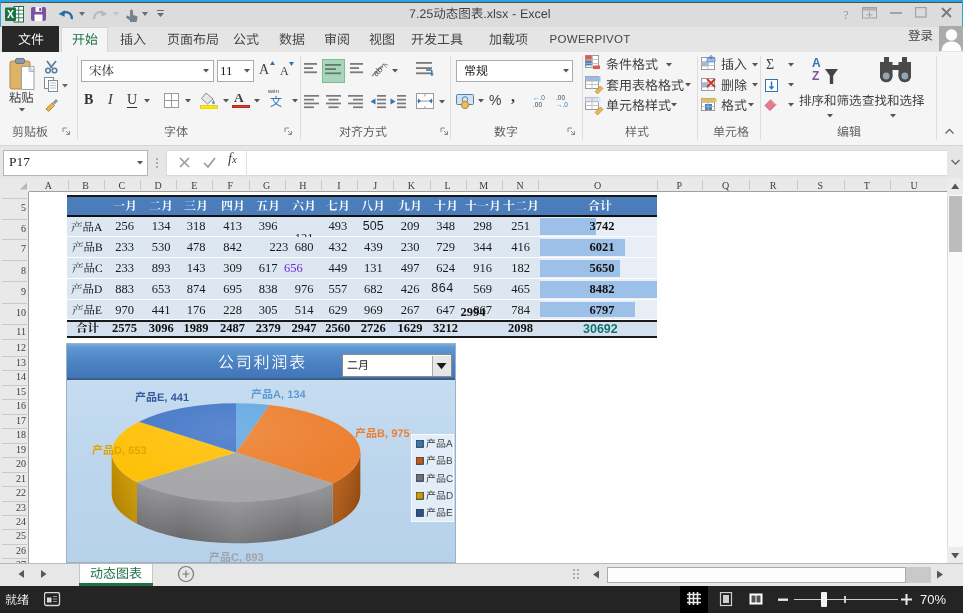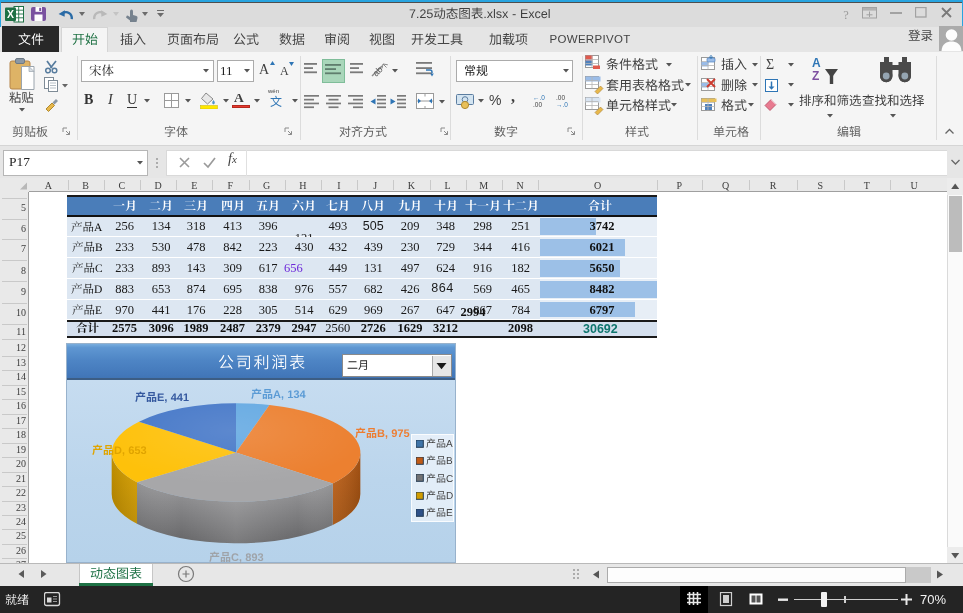--- a/index.html
+++ b/index.html
@@ -839,22 +839,22 @@
       <g transform="scale(0.011500,-0.011500)" fill="#111111">
         <use href="#r4ea7" x="0"></use>
         <use href="#r54c1" x="1000"></use>
         <use href="#t42" x="2000"></use>
       </g>
     </svg>
 <div style="position:absolute;left:124.6px;top:241.25px;width:40px;margin-left:-20px;text-align:center;font-family:'Liberation Serif',serif;font-size:12.5px;color:#1a1a1a;line-height:12px">233</div>
 <div style="position:absolute;left:161.2px;top:241.25px;width:40px;margin-left:-20px;text-align:center;font-family:'Liberation Serif',serif;font-size:12.5px;color:#1a1a1a;line-height:12px">530</div>
 <div style="position:absolute;left:196.1px;top:241.25px;width:40px;margin-left:-20px;text-align:center;font-family:'Liberation Serif',serif;font-size:12.5px;color:#1a1a1a;line-height:12px">478</div>
 <div style="position:absolute;left:232.6px;top:241.25px;width:40px;margin-left:-20px;text-align:center;font-family:'Liberation Serif',serif;font-size:12.5px;color:#1a1a1a;line-height:12px">842</div>
-<div style="position:absolute;left:268.2px;top:241.25px;width:40px;margin-left:-20px;text-align:center;font-family:'Liberation Serif',serif;font-size:12.5px;color:#1a1a1a;line-height:12px">223</div>
-<div style="position:absolute;left:304.1px;top:241.25px;width:40px;margin-left:-20px;text-align:center;font-family:'Liberation Serif',serif;font-size:12.5px;color:#1a1a1a;line-height:12px">430</div>
+<div style="position:absolute;left:268.2px;top:241.25px;width:40px;margin-left:-20px;text-align:right;font-family:'Liberation Serif',serif;font-size:12.5px;color:#1a1a1a;line-height:12px">223</div>
+<div style="position:absolute;left:304.1px;top:241.25px;width:40px;margin-left:-20px;text-align:center;font-family:'Liberation Serif',serif;font-size:12.5px;color:#1a1a1a;line-height:12px">680</div>
 <div style="position:absolute;left:337.8px;top:241.25px;width:40px;margin-left:-20px;text-align:center;font-family:'Liberation Serif',serif;font-size:12.5px;color:#1a1a1a;line-height:12px">432</div>
 <div style="position:absolute;left:373.3px;top:241.25px;width:40px;margin-left:-20px;text-align:center;font-family:'Liberation Serif',serif;font-size:12.5px;color:#1a1a1a;line-height:12px">439</div>
 <div style="position:absolute;left:410px;top:241.25px;width:40px;margin-left:-20px;text-align:center;font-family:'Liberation Serif',serif;font-size:12.5px;color:#1a1a1a;line-height:12px">230</div>
 <div style="position:absolute;left:445.5px;top:241.25px;width:40px;margin-left:-20px;text-align:center;font-family:'Liberation Serif',serif;font-size:12.5px;color:#1a1a1a;line-height:12px">729</div>
 <div style="position:absolute;left:482.6px;top:241.25px;width:40px;margin-left:-20px;text-align:center;font-family:'Liberation Serif',serif;font-size:12.5px;color:#1a1a1a;line-height:12px">344</div>
 <div style="position:absolute;left:520.5px;top:241.25px;width:40px;margin-left:-20px;text-align:center;font-family:'Liberation Serif',serif;font-size:12.5px;color:#1a1a1a;line-height:12px">416</div>
 <div style="position:absolute;left:602px;top:241.25px;width:60px;margin-left:-30px;text-align:center;font-family:'Liberation Serif',serif;font-weight:bold;font-size:12.5px;color:#111;line-height:12px">6021</div>
 <div style="position:absolute;left:67px;top:258.2px;width:590px;height:19.8px;background:#dde7f2"></div>
 <div style="position:absolute;left:539.5px;top:258.2px;width:117.5px;height:19.8px;background:#e7eef6"></div>
 <div style="position:absolute;left:539.5px;top:259.7px;width:80.9398px;height:17px;background:#9cc0e7"></div>
@@ -932,21 +932,21 @@
         <use href="#R5408" x="0"></use>
         <use href="#R8ba1" x="1000"></use>
       </g>
     </svg>
 <div style="position:absolute;left:124.6px;top:322.2px;width:44px;margin-left:-22px;text-align:center;font-family:'Liberation Serif',serif;font-weight:bold;font-size:12.5px;color:#111;line-height:12px">2575</div>
 <div style="position:absolute;left:161.2px;top:322.2px;width:44px;margin-left:-22px;text-align:center;font-family:'Liberation Serif',serif;font-weight:bold;font-size:12.5px;color:#111;line-height:12px">3096</div>
 <div style="position:absolute;left:196.1px;top:322.2px;width:44px;margin-left:-22px;text-align:center;font-family:'Liberation Serif',serif;font-weight:bold;font-size:12.5px;color:#111;line-height:12px">1989</div>
 <div style="position:absolute;left:232.6px;top:322.2px;width:44px;margin-left:-22px;text-align:center;font-family:'Liberation Serif',serif;font-weight:bold;font-size:12.5px;color:#111;line-height:12px">2487</div>
 <div style="position:absolute;left:268.2px;top:322.2px;width:44px;margin-left:-22px;text-align:center;font-family:'Liberation Serif',serif;font-weight:bold;font-size:12.5px;color:#111;line-height:12px">2379</div>
 <div style="position:absolute;left:304.1px;top:322.2px;width:44px;margin-left:-22px;text-align:center;font-family:'Liberation Serif',serif;font-weight:bold;font-size:12.5px;color:#111;line-height:12px">2947</div>
-<div style="position:absolute;left:337.8px;top:322.2px;width:44px;margin-left:-22px;text-align:center;font-family:'Liberation Serif',serif;font-weight:normal;font-size:12.5px;color:#111;line-height:12px">2560</div>
+<div style="position:absolute;left:337.8px;top:322.2px;width:44px;margin-left:-22px;text-align:center;font-family:'Liberation Serif',serif;font-weight:bold;font-size:12.5px;color:#111;line-height:12px">2560</div>
 <div style="position:absolute;left:373.3px;top:322.2px;width:44px;margin-left:-22px;text-align:center;font-family:'Liberation Serif',serif;font-weight:bold;font-size:12.5px;color:#111;line-height:12px">2726</div>
 <div style="position:absolute;left:410px;top:322.2px;width:44px;margin-left:-22px;text-align:center;font-family:'Liberation Serif',serif;font-weight:bold;font-size:12.5px;color:#111;line-height:12px">1629</div>
 <div style="position:absolute;left:445.5px;top:322.2px;width:44px;margin-left:-22px;text-align:center;font-family:'Liberation Serif',serif;font-weight:bold;font-size:12.5px;color:#111;line-height:12px">3212</div>
 <div style="position:absolute;left:482.6px;top:306px;width:44px;margin-left:-22px;text-align:left;font-family:'Liberation Serif',serif;font-weight:bold;font-size:12.5px;color:#111;line-height:12px">2994</div>
 <div style="position:absolute;left:520.5px;top:322.2px;width:44px;margin-left:-22px;text-align:center;font-family:'Liberation Serif',serif;font-weight:bold;font-size:12.5px;color:#111;line-height:12px">2098</div>
 <div style="position:absolute;left:613px;top:322.5px;width:60px;margin-left:-30px;text-align:left;font-family:Liberation Sans, sans-serif;font-weight:bold;font-size:12.5px;color:#0f766e;line-height:12px">30692</div>
 <div style="position:absolute;left:67px;top:344px;width:388px;height:218px;overflow:hidden;box-shadow:0 0 0 1px #98b2cc">
 <div style="position:absolute;left:0;top:0;width:388px;height:36px;background:linear-gradient(180deg,#79aede 0%,#5f97d2 10%,#4e85c5 45%,#4378ba 85%,#3f73b3 100%);box-shadow:0 2.5px 3px rgba(25,45,75,0.55)"></div>
 <div style="position:absolute;left:0;top:34px;width:388px;height:2px;background:#3c5d84"></div>
 <div style="position:absolute;left:0;top:36px;width:388px;height:182px;background:linear-gradient(180deg,#c6dcf0 0%,#bbd5ec 55%,#b6d2ea 100%)"></div>

